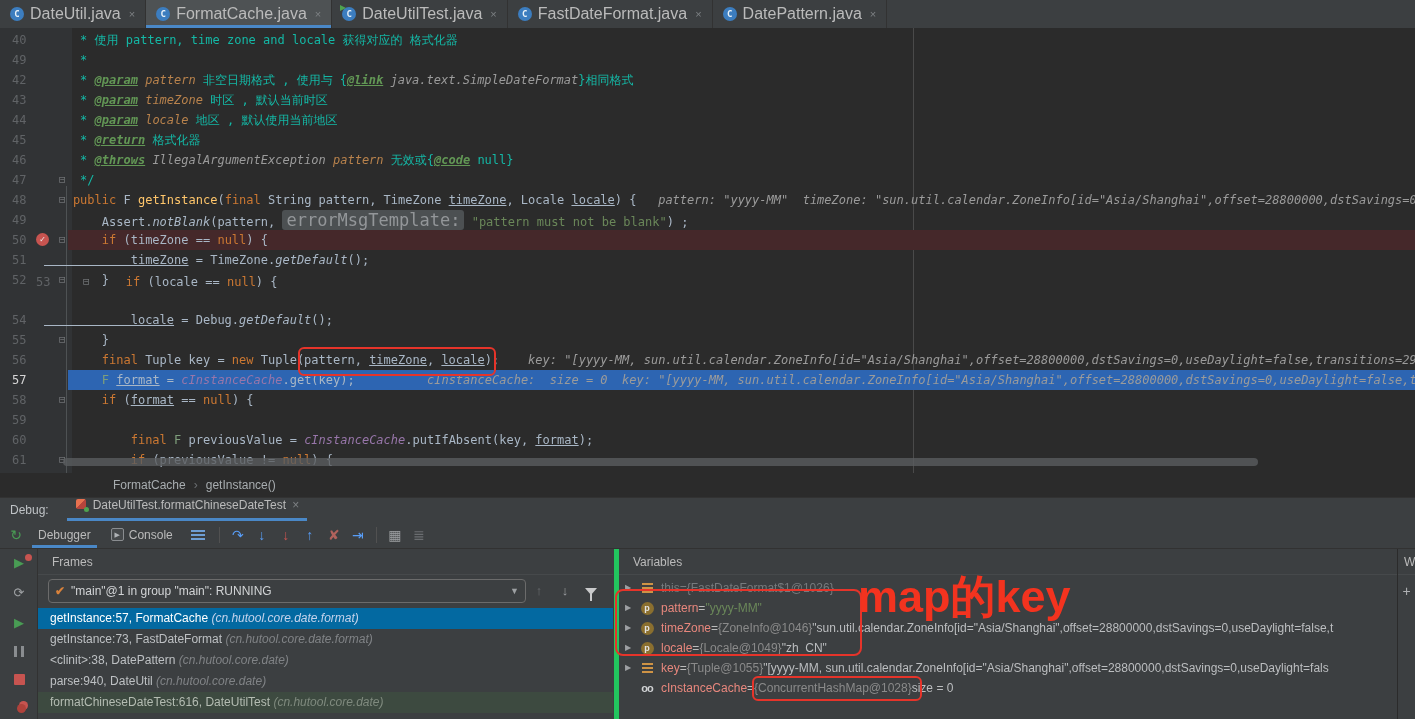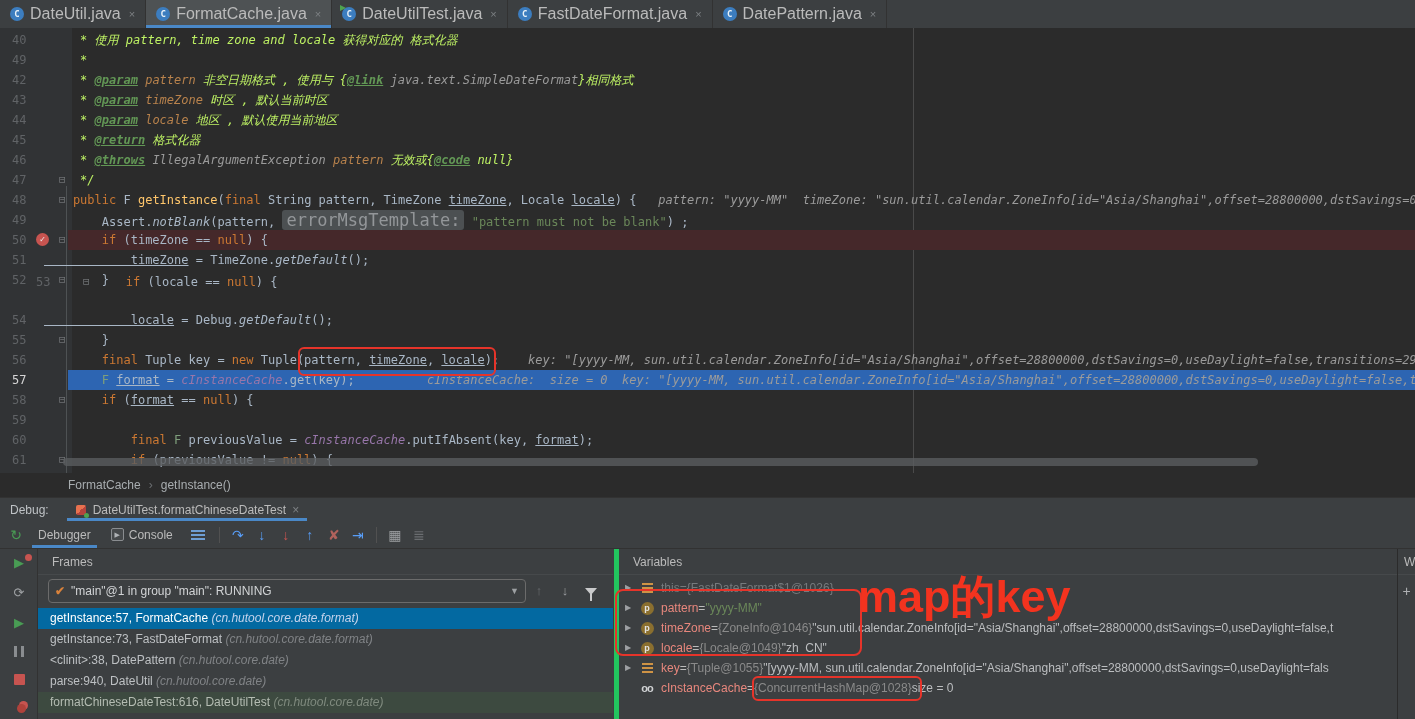--- a/index.html
+++ b/index.html
@@ -29,44 +29,44 @@
   .hl { position:absolute; left:68px; right:0; height:20px; }
   .hl.bp { background:#45282A; }
   .hl.exec { background:#2D65B2; }
   .code-row { position:absolute; left:0; width:1415px; height:20px; line-height:20px; font-family:"DejaVu Sans Mono", monospace; font-size:12px; white-space:pre; }
   .lnum { position:absolute; left:12px; width:30px; color:#606366; text-align:left; }
   .lnum.cur { color:#D6D6D6; }
   .fold { position:absolute; left:59px; top:0px; color:#6E7173; font-size:11px; }
   .bpdot { position:absolute; left:36px; top:3px; width:13px; height:13px; background:#C75450; border-radius:50%;
     color:#EDEDED; font-size:9px; line-height:13px; text-align:center; font-weight:bold; }
   .codepre { position:absolute; left:44px; top:0; white-space:pre; }
-  .c  { color:#bef264; font-style:italic; }
+  .c  { color:#14b8a6; }
   .t  { color:#629755; font-weight:bold; font-style:italic; text-decoration:underline; }
   .dp { color:#B8824C; font-style:italic; }
   .ce { color:#9B9B9B; font-style:italic; }
   .k  { color:#CC7832; }
   .s  { color:#6A8759; }
   .p  { color:#A9B7C6; }
   .u  { color:#A9B7C6; text-decoration:underline; }
   .st { color:#9876AA; font-style:italic; }
   .m  { color:#FFC66B; }
   .i  { color:#A9B7C6; font-style:italic; }
   .tp { color:#7E9E7B; }
   .h  { color:#9B9B9B; font-style:italic; }
   .chip { background:#4C5052; color:#939699; border-radius:3px; padding:0 4px; font-size:17px; }
   #hscroll { position:absolute; left:63px; top:430px; width:1195px; height:8px; background:#5A5D5F; border-radius:4px; opacity:.8; z-index:3; }
   .redbox { position:absolute; border:2px solid #E6342A; border-radius:6px; z-index:6; pointer-events:none; }
   
-  #breadcrumb { position:absolute; left:0; top:473px; width:100%; height:24px; background:#2B2B2B; display:flex; align-items:center; padding-left:68px; gap:8px; }
+  #breadcrumb { position:absolute; left:0; top:473px; width:100%; height:24px; background:#2B2B2B; display:flex; align-items:center; padding-left:113px; gap:8px; }
   #breadcrumb .bc { color:#A8ADB0; }
   #breadcrumb .sep { color:#6A6D70; }
   
   #dbgheader { position:absolute; left:0; top:497px; width:100%; height:24px; background:#3C3F41; border-top:1px solid #323232; display:flex; align-items:center; }
   #dbgheader .dlabel { margin-left:10px; color:#BFC3C6; }
-  #dbgtab { display:flex; align-items:center; gap:6px; margin-left:18px; height:100%; position:relative; padding:0 8px; }
+  #dbgtab { display:flex; align-items:flex-start; gap:6px; margin-left:18px; height:100%; position:relative; padding:0 8px; }
   #dbgtab::after { content:""; position:absolute; left:0; right:0; bottom:0; height:3px; background:#4A88C7; }
   .junit-icon { position:relative; width:12px; height:12px; }
   .junit-icon::before { content:""; position:absolute; inset:1px; background:linear-gradient(135deg,#E8714F 50%,#B6443C 50%); transform:rotate(0deg); border-radius:2px;}
   .junit-icon::after { content:""; position:absolute; right:-2px; bottom:-2px; width:5px; height:5px; border-radius:50%; background:#4FA34F; }
   #dbgtab .close { color:#7D8184; }
   
   #dbgtoolbar { position:absolute; left:0; top:521px; width:100%; height:28px; background:#3C3F41; border-bottom:1px solid #323232; display:flex; align-items:center; }
   .tbicon { width:24px; text-align:center; font-size:14px; }
   .vtab { display:flex; align-items:center; gap:5px; padding:0 10px; height:100%; position:relative; color:#BBBBBB; }
   .vtab.sel::after { content:""; position:absolute; left:4px; right:4px; bottom:0; height:3px; background:#4A88C7; }

